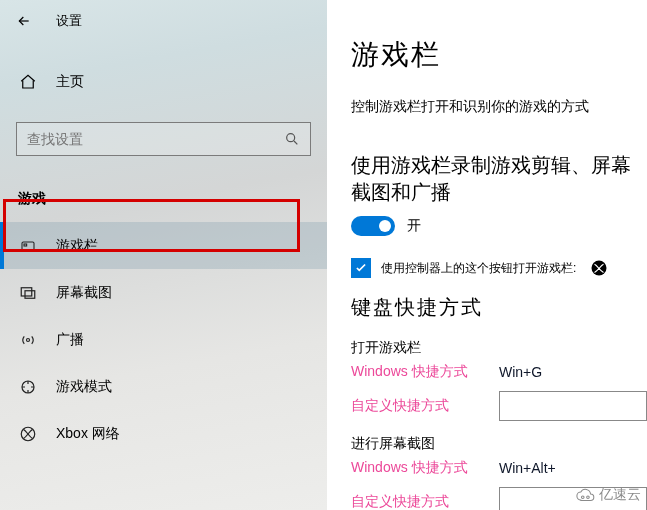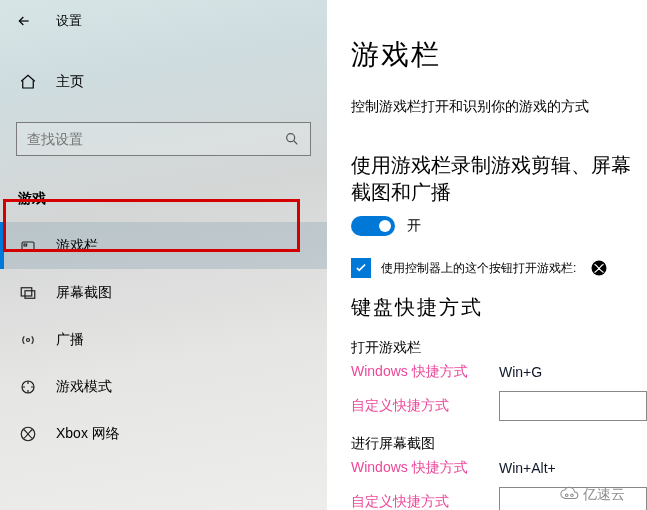--- a/index.html
+++ b/index.html
@@ -123,22 +123,22 @@
   }
 
   .main > *{padding-left:0;}
   .main{padding-left:0;}
 
   
   .main{padding-left:0;}
 
   
   .watermark{
-    position:absolute;right:22px;bottom:6px;
-    display:flex;align-items:flex-start;
+    position:absolute;right:6px;bottom:6px;
+    display:flex;align-items:flex-end;
     color:#8a8a8a;font-size:14px;
   }
   .watermark svg{stroke:#8a8a8a;fill:none;}
 </style>
 </head>
 <body>
 
 <div class="sidebar">
   <div class="sidebar-header">
     <div class="back-btn">

